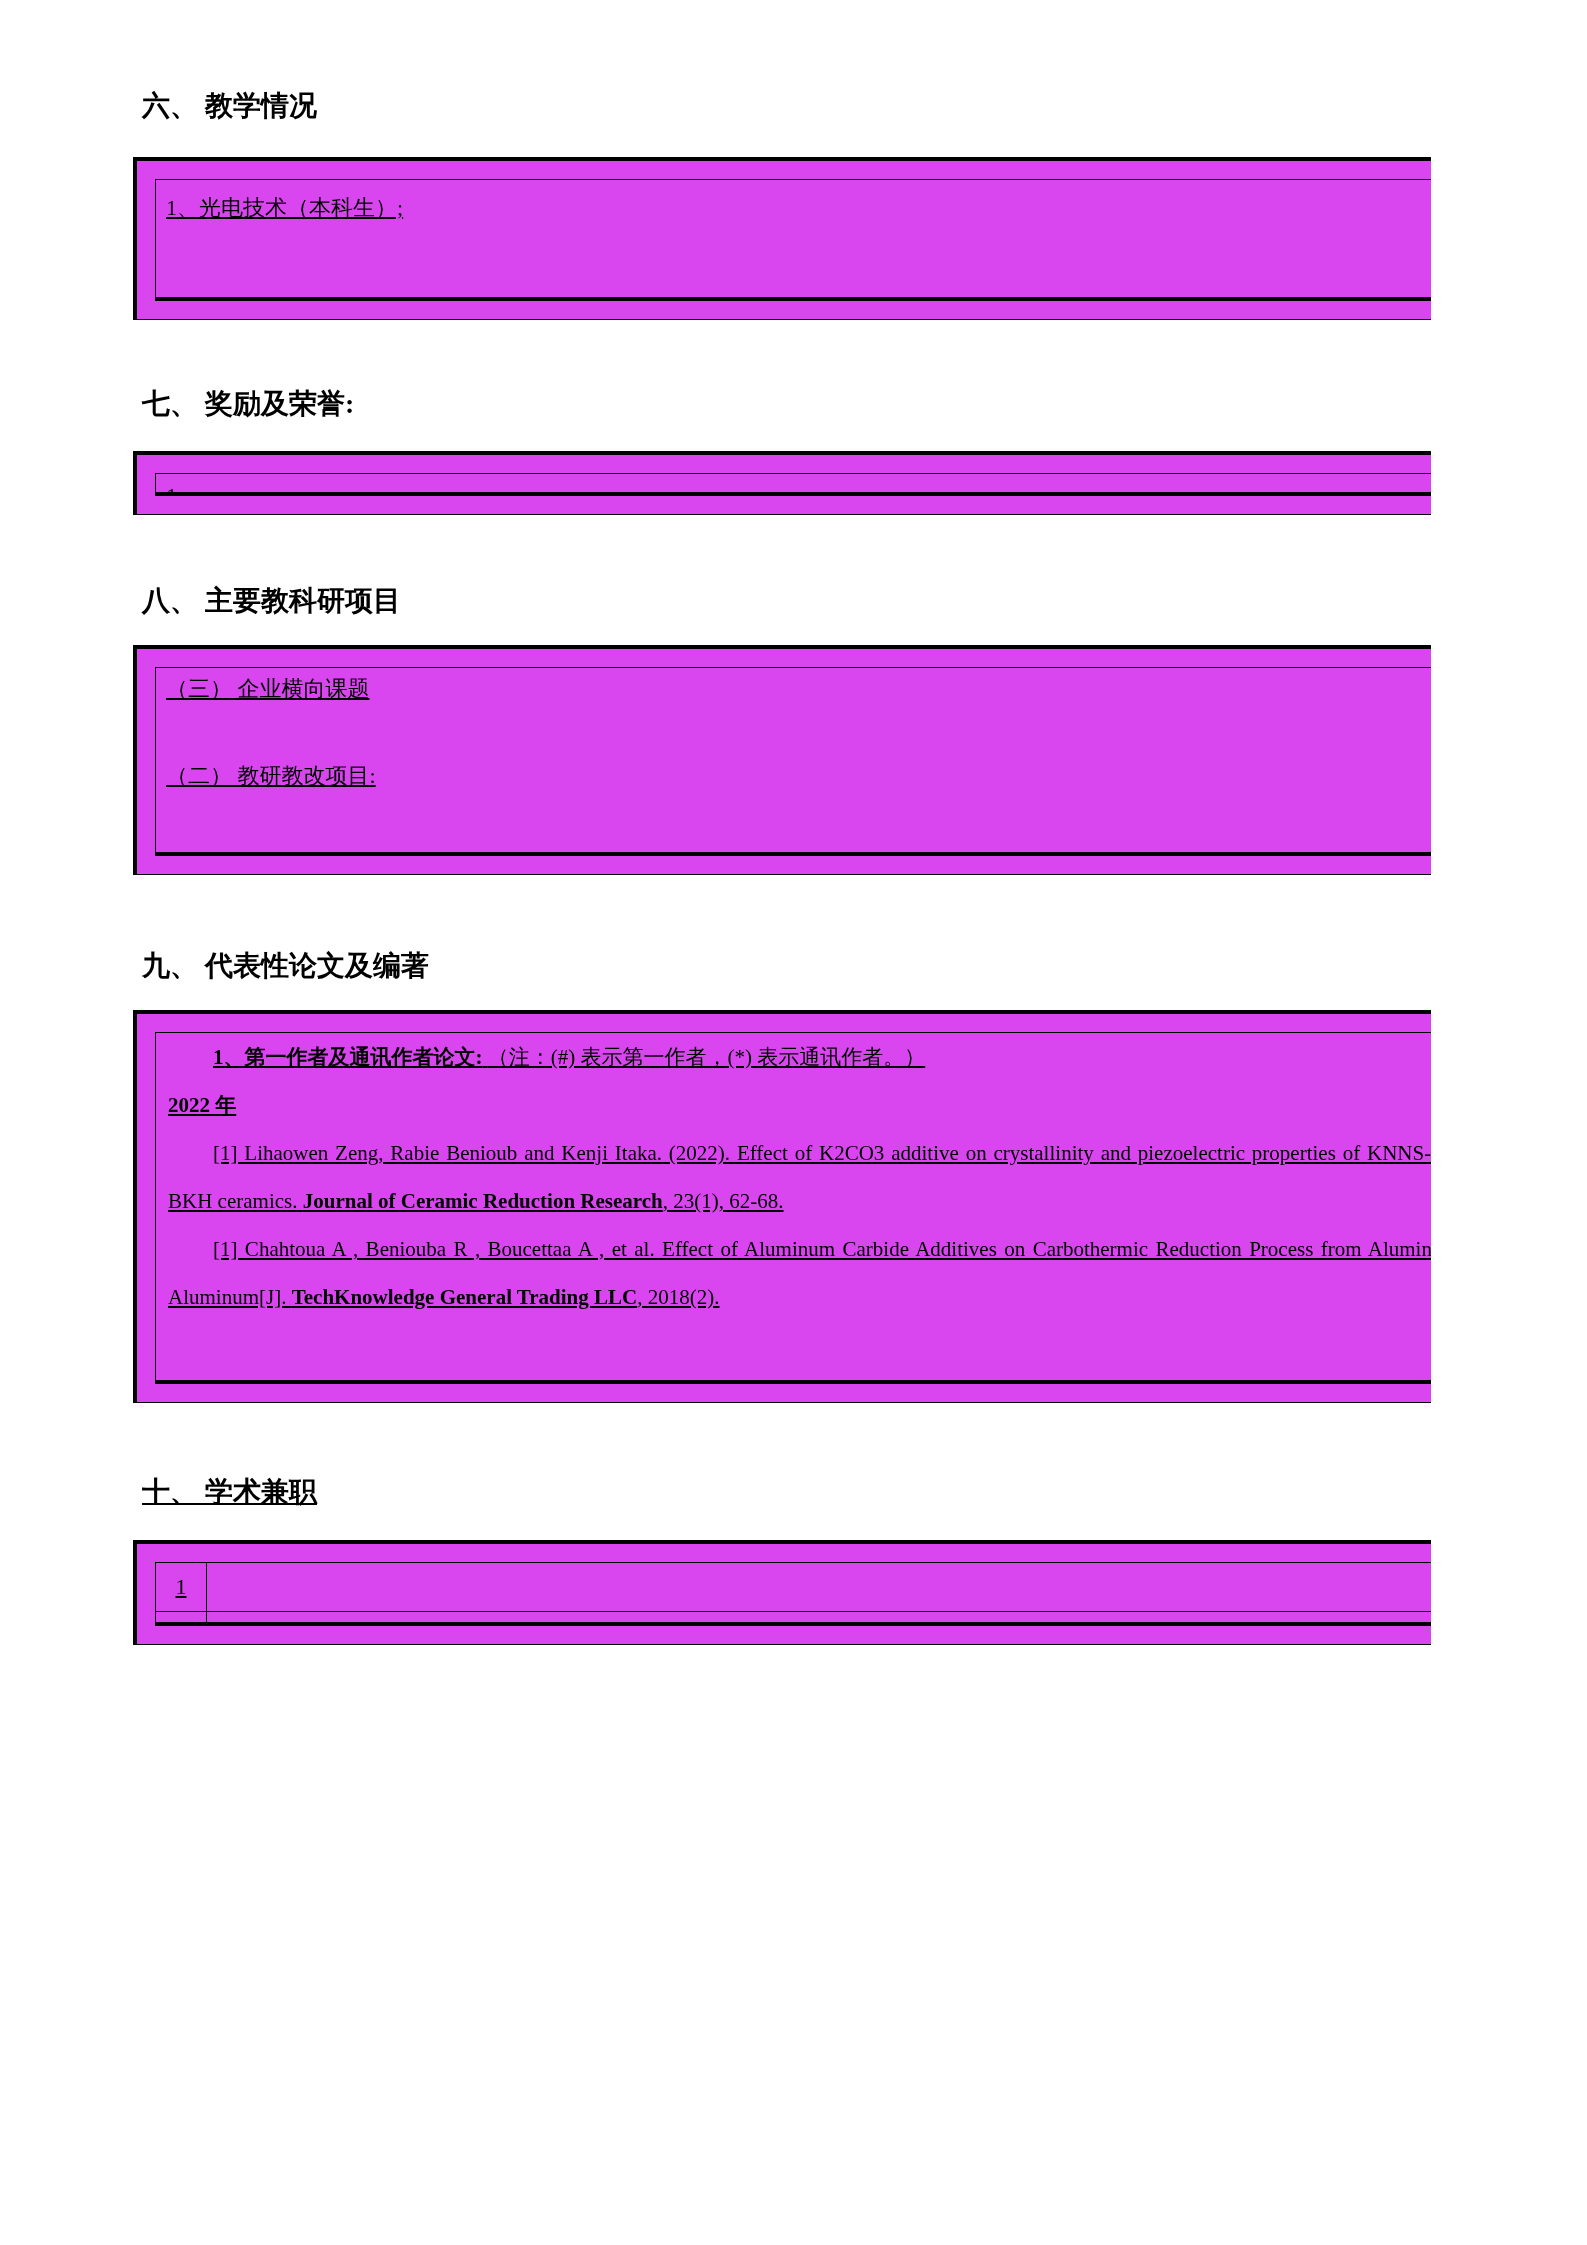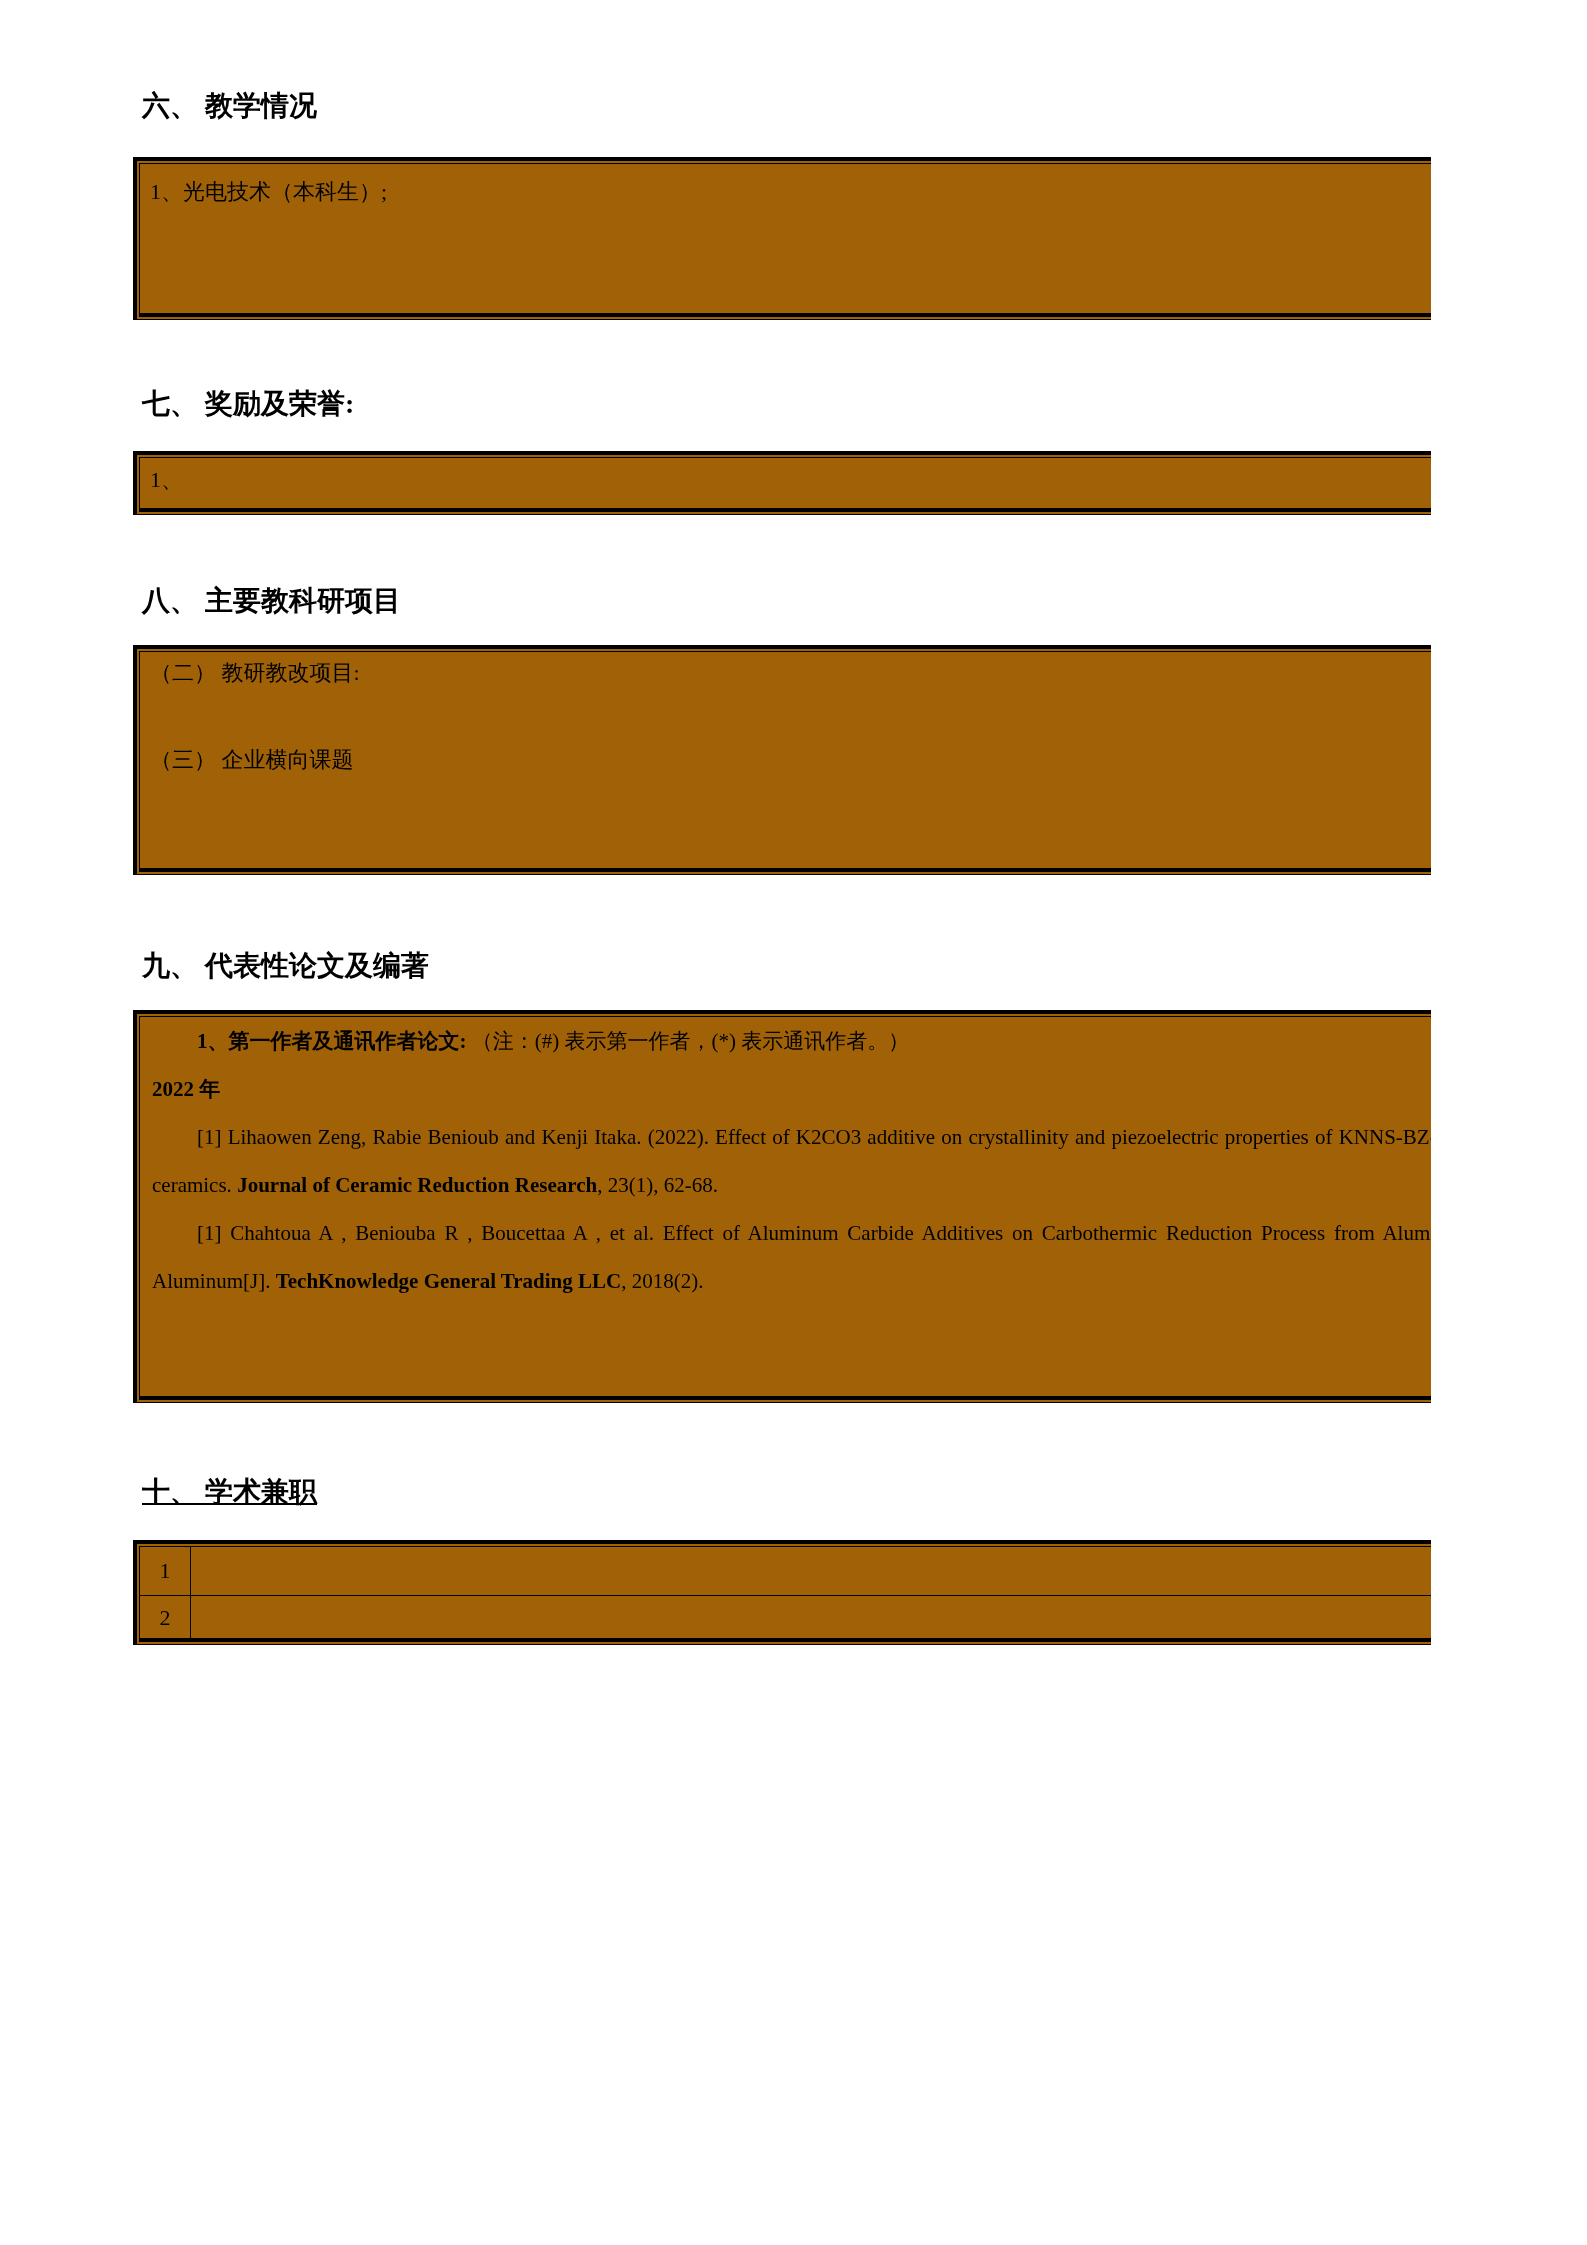--- a/index.html
+++ b/index.html
@@ -21,22 +21,23 @@
     white-space: pre;
   }
   
   .dbox {
     position: absolute;
     left: 133px;
     width: 1367px;
     box-sizing: border-box;
     border: solid #000;
     border-width: 4px 1px 1px 4px;
-    padding: 2px;
-    background: #a16207;
+    padding: 18px;
+    background: #d946ef;
+    text-decoration: underline;
   }
   .dbox-in {
     box-sizing: border-box;
     height: 100%;
     border: solid #000;
     border-width: 1px 4px 4px 1px;
     padding: 2px 10px;
     overflow: hidden;
   }
   .t6-box  { top: 157px;  height: 163px; }
@@ -80,22 +81,22 @@
   <div class="sec-title" style="top:386px;">七、 奖励及荣誉:</div>
   <div class="dbox t7-box">
     <div class="dbox-in">
       <p class="line22">1、</p>
     </div>
   </div>
 
   <div class="sec-title" style="top:583px;">八、 主要教科研项目</div>
   <div class="dbox t8-box proj">
     <div class="dbox-in">
+      <p>（三） 企业横向课题</p>
       <p>（二） 教研教改项目:</p>
-      <p>（三） 企业横向课题</p>
     </div>
   </div>
 
   <div class="sec-title" style="top:948px;">九、 代表性论文及编著</div>
   <div class="dbox t9-box papers">
     <div class="dbox-in">
       <p class="indent"><span class="b">1、第一作者及通讯作者论文:</span> <span>（注：(#) 表示第一作者，(*) 表示通讯作者。）</span></p>
       <p class="b">2022 年</p>
       <p class="indent ref"><span>[1] Lihaowen Zeng, Rabie Benioub and Kenji Itaka. (2022). Effect of K2CO3 additive on crystallinity and piezoelectric properties of KNNS-BZ-BKH ceramics. </span><span class="b">Journal of Ceramic Reduction Research</span><span>, 23(1), 62-68.</span></p>
       <p class="indent ref"><span>[1] Chahtoua A , Beniouba R , Boucettaa A , et al. Effect of Aluminum Carbide Additives on Carbothermic Reduction Process from Alumina to Aluminum[J]. </span><span class="b">TechKnowledge General Trading LLC</span><span>, 2018(2).</span></p>

